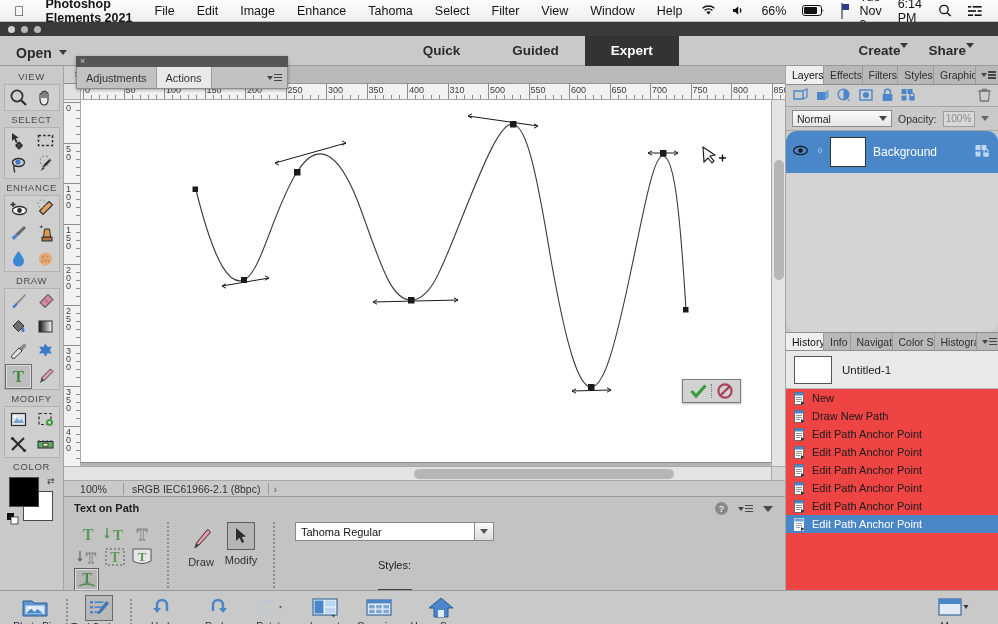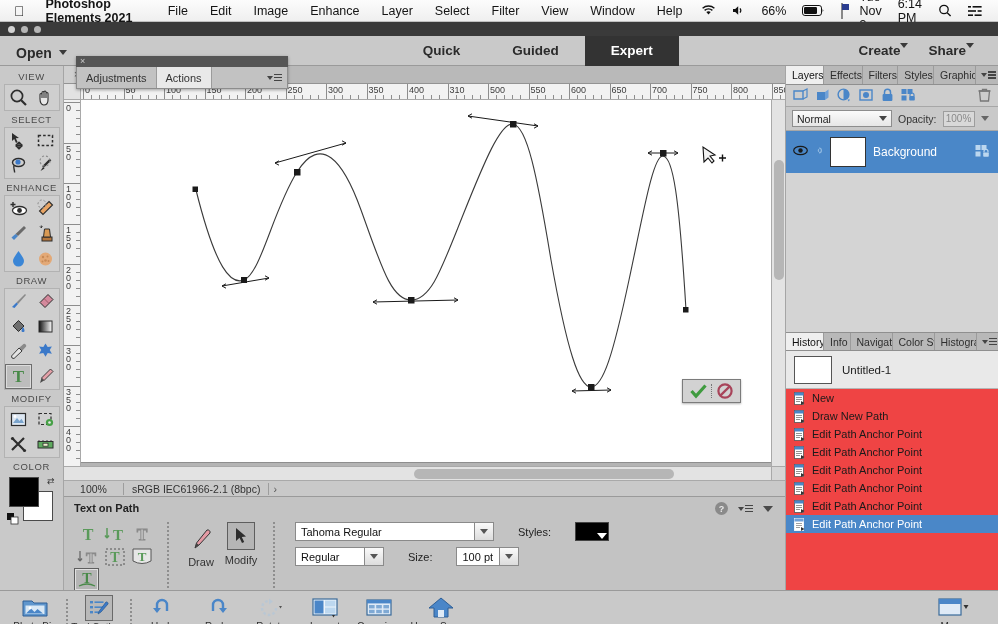--- a/index.html
+++ b/index.html
@@ -160,21 +160,21 @@
   .to-body { display:flex; align-items:flex-start; margin-top:18px; gap:0; }
   .to-grid { display:grid; grid-template-columns:repeat(3,27px); grid-auto-rows:23px; }
   .to-cell { display:flex; align-items:center; justify-content:center; }
   .to-cell.sel { background:#b5b5b5; border:1px solid #5e5e5e; box-shadow:inset 0 0 0 1px #e0e0e0; width:25px; height:23px; }
   .dotsep { border-left:2px dotted #8e8e8e; height:66px; margin:0 12px; }
   .dm-col { display:flex; flex-direction:column; align-items:center; width:40px; }
   .dm-icon { height:30px; display:flex; align-items:flex-end; justify-content:center; }
   .dm-icon.box { width:28px; height:28px; background:#b5b5b5; border:1px solid #5e5e5e; align-items:center; }
   .dm-lbl { font-size:11px; color:#333; margin-top:4px; }
   .fields { display:flex; flex-direction:column; gap:6px; margin-left:8px; }
-  .frow { display:flex; align-items:center; gap:24px; }
+  .frow { display:flex; align-items:center; gap:18px;flex-direction:column; }
   .inp {
     background:#fff; border:1px solid #8a8a8a; height:19px; font-size:11px;
     padding:0 5px; display:flex; align-items:center; color:#111;
   }
   .inp.font { width:180px; }
   .inp.style { width:70px; }
   .inp.size { width:44px; }
   .ddbtn {
     width:19px; height:19px; background:linear-gradient(#fafafa,#dcdcdc);
     border:1px solid #8a8a8a; border-left:none; display:flex; align-items:center; justify-content:center;
@@ -197,21 +197,21 @@
   .blendsel {
     width:100px; height:17px; background:linear-gradient(#fbfbfb,#e6e6e6);
     border:1px solid #8d8d8d; display:flex; align-items:center; padding:0 4px;
     font-size:10.5px; justify-content:space-between;
   }
   .opc { font-size:10.5px; color:#333; }
   .opcval {
     width:32px; height:16px; background:#d8d8d8; border:1px solid #9d9d9d;
     font-size:10px; display:flex; align-items:center; justify-content:center; color:#8a8a8a;
   }
-  .layer-list { flex:1; background:#d4d4d4; overflow:hidden; }
+  .layer-list { flex:1; background:#d4d4d4; overflow:hidden;border-radius:11px; }
   .layer-row {
     height:42px; display:flex; align-items:center; gap:7px; padding:0 7px;
     background:#4a87c8; color:#fff; font-size:12px;
   }
   .layer-thumb { width:36px; height:30px; background:#fff; border:1px solid #333; }
   .hist-head { height:19px; display:flex; align-items:stretch; background:#b8b8b8; border-bottom:1px solid #8f8f8f; border-top:1px solid #8f8f8f; }
   .hist-snap { height:38px; background:#e9e9e9; display:flex; align-items:center; gap:10px; padding:0 8px; border-bottom:1px solid #b5b5b5; }
   .hist-snap .th { width:38px; height:28px; background:#fff; border:1px solid #555; }
   .hist-snap .nm { font-size:11.5px; color:#222; }
   .hist-list { flex:1; background:#ef4444; overflow:hidden; }
@@ -234,21 +234,21 @@
 </head>
 <body>
 
 <div class="macbar">
   <span class="apple"></span>
   <span class="appname">Adobe Photoshop Elements 2021 Editor</span>
   <span class="mitem">File</span>
   <span class="mitem">Edit</span>
   <span class="mitem">Image</span>
   <span class="mitem">Enhance</span>
-  <span class="mitem">Layer</span>
+  <span class="mitem">Tahoma</span>
   <span class="mitem">Select</span>
   <span class="mitem">Filter</span>
   <span class="mitem">View</span>
   <span class="mitem">Window</span>
   <span class="mitem">Help</span>
   <span class="right">
     <span class="mitem wifi">
       <svg width="15" height="11" viewBox="0 0 15 11">
           <path d="M7.5 9.6 L5.3 7.1 a3.4 3.4 0 0 1 4.4 0 Z" fill="#111"></path>
           <path d="M3.6 5.4 a6 6 0 0 1 7.8 0" stroke="#111" stroke-width="1.4" fill="none"></path>

